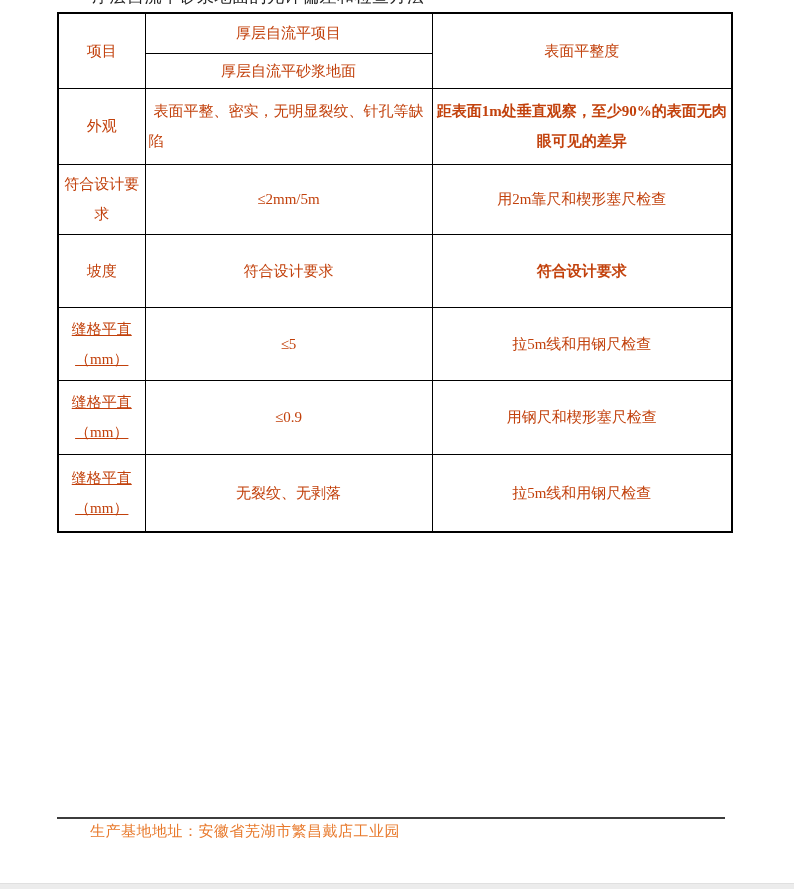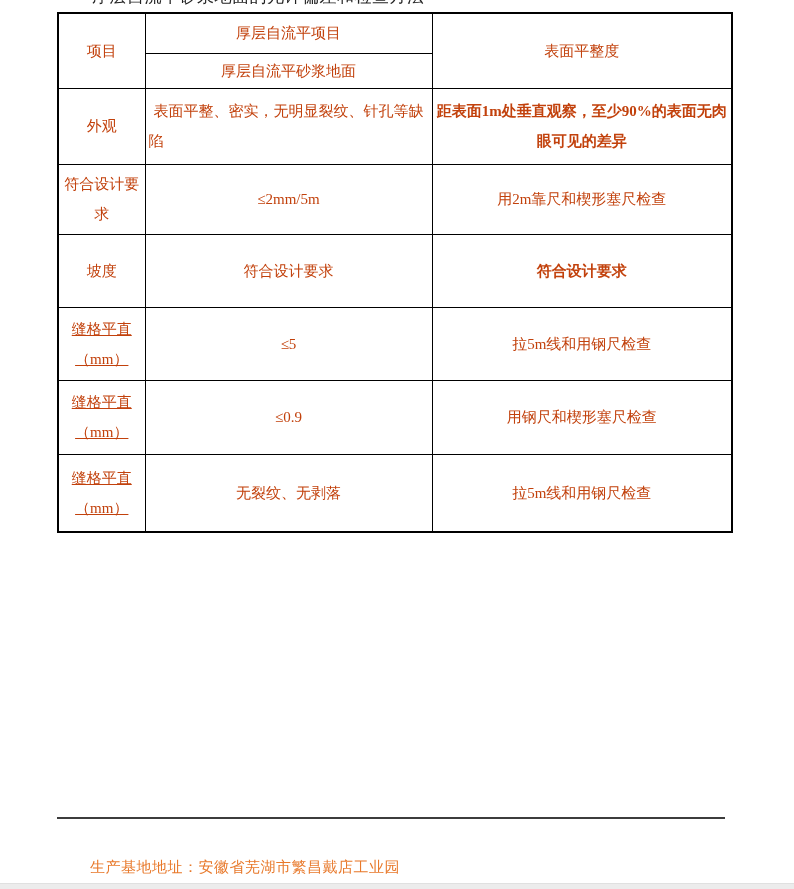--- a/index.html
+++ b/index.html
@@ -44,21 +44,20 @@
 
   
   .footer-rule {
     position:absolute; left:57px; top:817px;
     width:668px; height:2px; background:#3c3c3c;
   }
   .footer-text {
     position:absolute; left:90px; top:822px;
     font-size:15px; line-height:19px; letter-spacing:0.5px;
     white-space:nowrap;
-    margin-top:36px;
   }
 
   .bottom-strip {
     position:absolute; left:0; bottom:0;
     width:794px; height:5px; background:#ececec;
     border-top:1px solid #e0e0e0;
   }
 </style>
 </head>
 <body>

